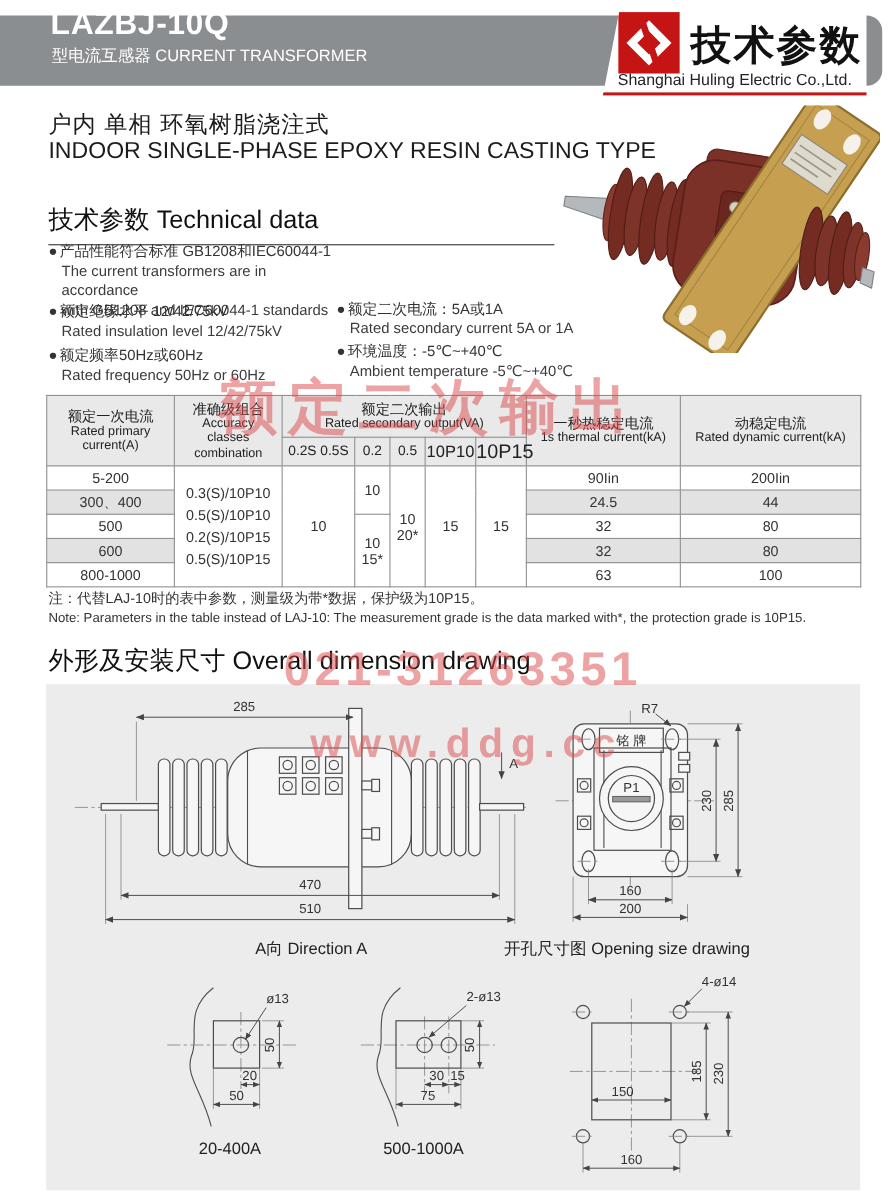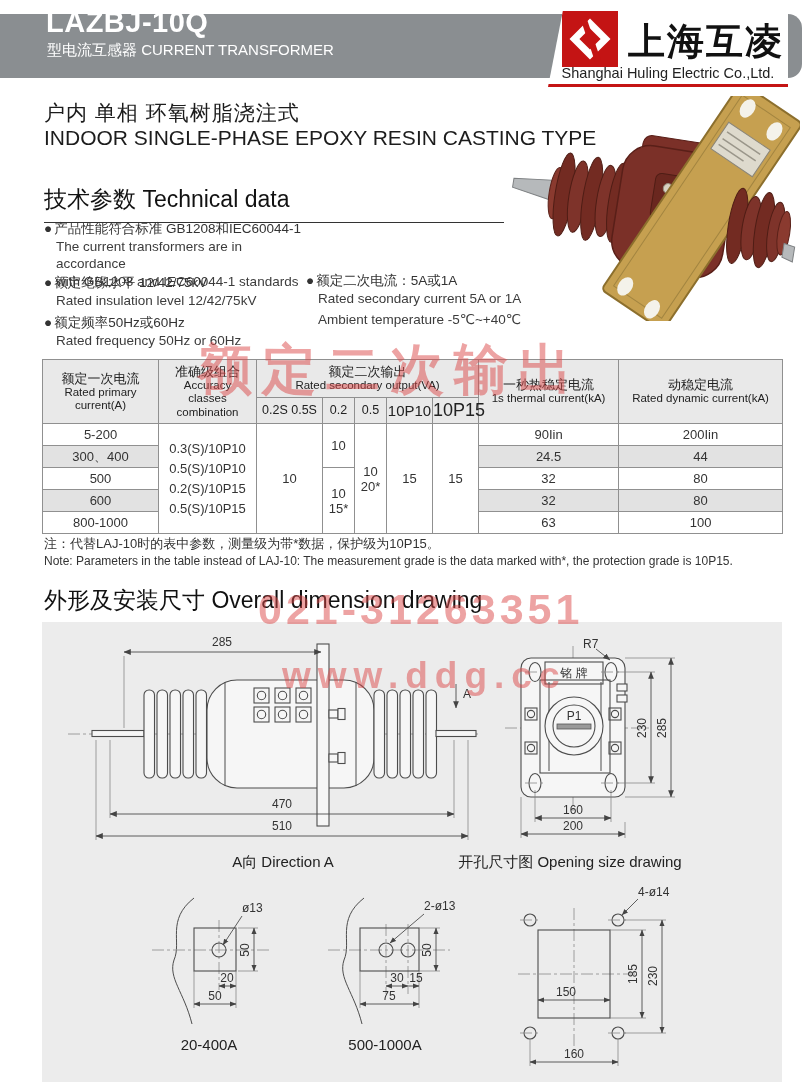--- a/index.html
+++ b/index.html
@@ -66,21 +66,21 @@
   <div class="header-bar"></div>
   <div class="model">LAZBJ-10Q</div>
   <div class="model-sub">型电流互感器 CURRENT TRANSFORMER</div>
 
   <div class="logo-box">
     <svg class="logo-mark" viewBox="0 0 56 56">
       <rect x="0" y="0" width="56" height="56" fill="#c41414"></rect>
       <rect x="17" y="17" width="22" height="22" transform="rotate(45 28 28)" fill="none" stroke="#fff" stroke-width="7"></rect>
       <line x1="21" y1="6" x2="36" y2="50" stroke="#c41414" stroke-width="6"></line>
     </svg>
-    <div class="logo-cn">上海互凌</div>
+    <div class="logo-cn">技术参数</div>
     <div class="logo-en">Shanghai Huling Electric Co.,Ltd.</div>
     <div class="logo-underline"></div>
   </div>
 
   <div class="intro-cn">户内  单相  环氧树脂浇注式</div>
   <div class="intro-en">INDOOR SINGLE-PHASE EPOXY RESIN CASTING TYPE</div>
 
   <div class="sec-title" id="tech-title">技术参数  Technical data</div>
 
   <div class="bullet" style="left:44px;top:220px;width:268px">
@@ -94,20 +94,21 @@
   </div>
   <div class="bullet" style="left:44px;top:314px;width:268px">
     <div class="b-cn"><span class="dot">●</span><span>额定频率50Hz或60Hz</span></div>
     <div class="b-en">Rated frequency 50Hz or 60Hz</div>
   </div>
   <div class="bullet" style="left:306px;top:272px;width:262px">
     <div class="b-cn"><span class="dot">●</span><span>额定二次电流：5A或1A</span></div>
     <div class="b-en">Rated secondary current 5A or 1A</div>
   </div>
   <div class="bullet" style="left:306px;top:311px;width:262px">
+    <div class="b-cn"><span class="dot">●</span><span>环境温度：-5℃~+40℃</span></div>
     <div class="b-en">Ambient temperature -5℃~+40℃</div>
   </div>
 
   <svg class="abs" style="left:505px;top:96px;z-index:1" width="295" height="225" viewBox="0 0 295 225">
     <g transform="rotate(9 145 112)">
       <polygon points="6,104 52,99 52,121 6,113" fill="#b6b9bb" stroke="#7e8183" stroke-width="1"></polygon>
       <ellipse cx="50" cy="112" rx="7" ry="26" fill="#8a3a2f" stroke="#5a2119"></ellipse>
       <ellipse cx="58" cy="112" rx="9" ry="42" fill="#732b22" stroke="#4f1d15"></ellipse>
       <ellipse cx="72" cy="112" rx="9" ry="36" fill="#7e332a" stroke="#4f1d15"></ellipse>
       <ellipse cx="86" cy="112" rx="9" ry="42" fill="#732b22" stroke="#4f1d15"></ellipse>

